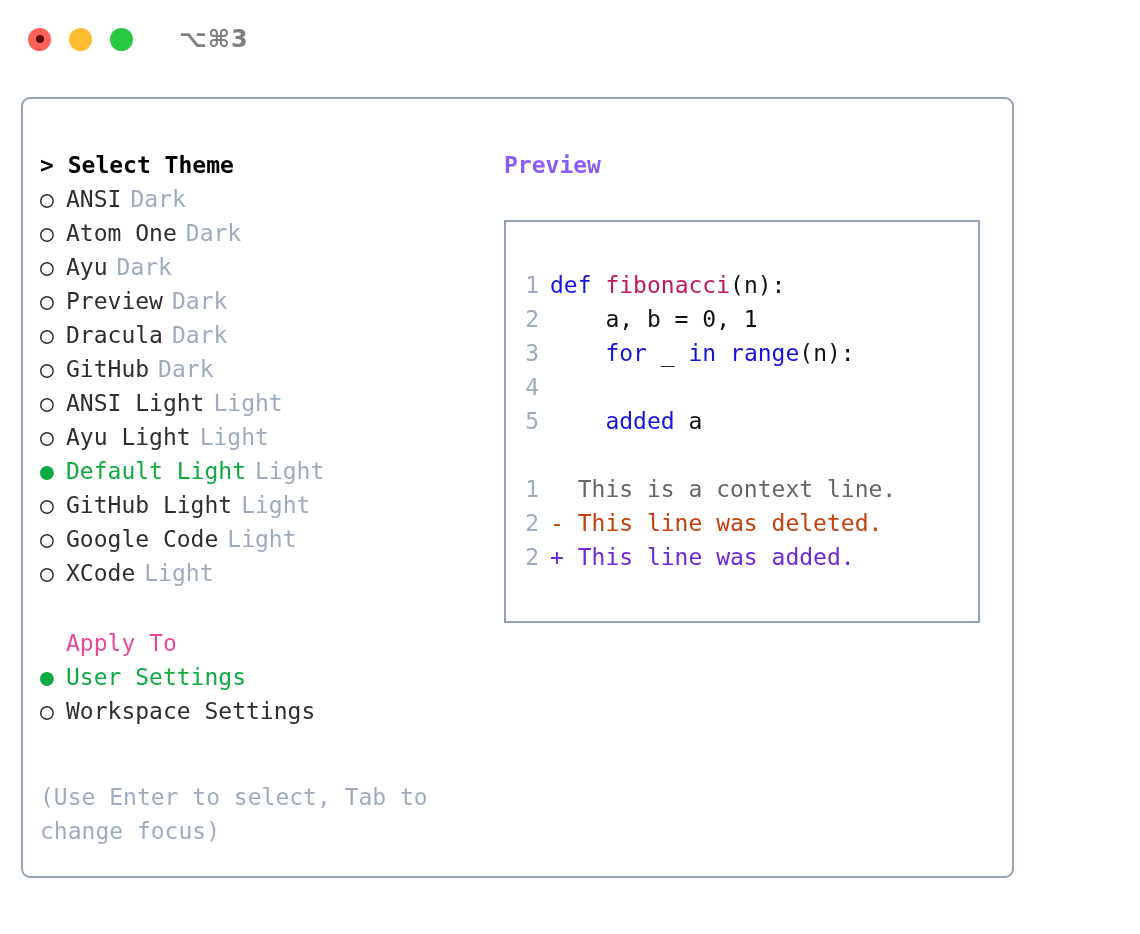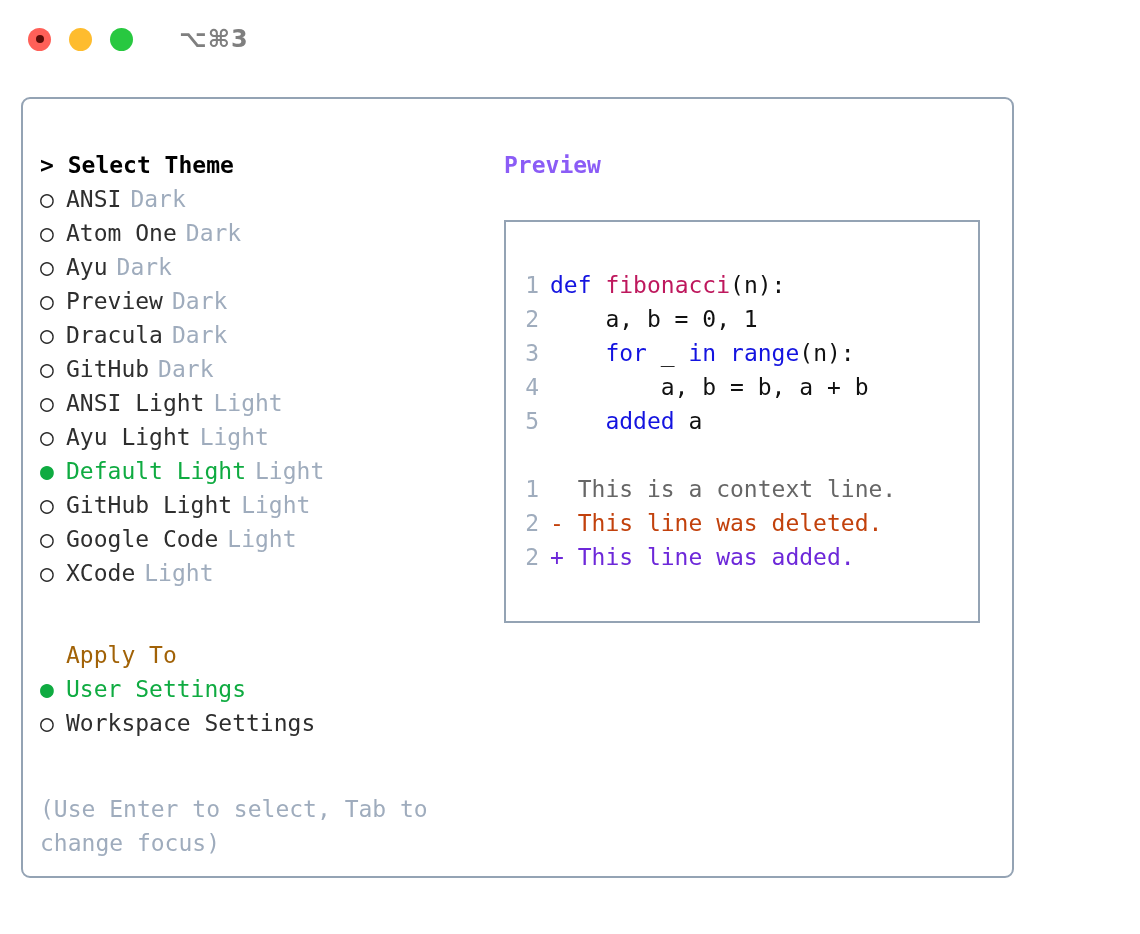--- a/index.html
+++ b/index.html
@@ -112,23 +112,23 @@
   .bullet.sel { color: #0fab41; }
   .opt-label { color: #2e2e2e; }
   .opt-label.sel { color: #0fab41; }
   .opt-badge {
     color: #9facbd;
     margin-left: 9px;
   }
 
   .apply-head {
     font-size: 23px;
-    color: #a16207;
-    line-height: 34px;
-    margin-top: 48px;
+    color: #ec4899;
+    line-height: 34px;
+    margin-top: 36px;
     padding-left: 26px;
     white-space: pre;
     font-weight: normal;
   }
   .hint {
     margin-top: 52px;
     font-size: 23px;
     line-height: 34px;
     color: #9facbd;
     width: 410px;
@@ -224,21 +224,21 @@
       </div>
 
       <div class="col-right">
         <div class="preview-title">Preview</div>
 
         <div class="preview-box">
           <div id="code-block">
               <div class="code-line"><span class="gutter">1</span><span class="code-text"><span class="tk-kw">def</span><span class="tk-pl"> </span><span class="tk-fn">fibonacci</span><span class="tk-pl">(n):</span></span></div>
               <div class="code-line"><span class="gutter">2</span><span class="code-text"><span class="tk-pl">    a, b = 0, 1</span></span></div>
               <div class="code-line"><span class="gutter">3</span><span class="code-text"><span class="tk-pl">    </span><span class="tk-kw">for</span><span class="tk-pl"> _ </span><span class="tk-kw">in</span><span class="tk-pl"> </span><span class="tk-kw">range</span><span class="tk-pl">(n):</span></span></div>
-              <div class="code-line"><span class="gutter">4</span><span class="code-text"><span class="tk-pl">        a, b = b, a + b</span></span></div>
+              <div class="code-line"><span class="gutter">4</span></div>
               <div class="code-line"><span class="gutter">5</span><span class="code-text"><span class="tk-pl">    </span><span class="tk-kw">added</span><span class="tk-pl"> a</span></span></div>
             </div>
           <div class="spacer-line"></div>
           <div id="diff-block">
               <div class="code-line"><span class="gutter">1</span><span class="diff-ctx">  This is a context line.</span></div>
               <div class="code-line"><span class="gutter">2</span><span class="diff-del">- This line was deleted.</span></div>
               <div class="code-line"><span class="gutter">2</span><span class="diff-add">+ This line was added.</span></div>
             </div>
         </div>
       </div>

